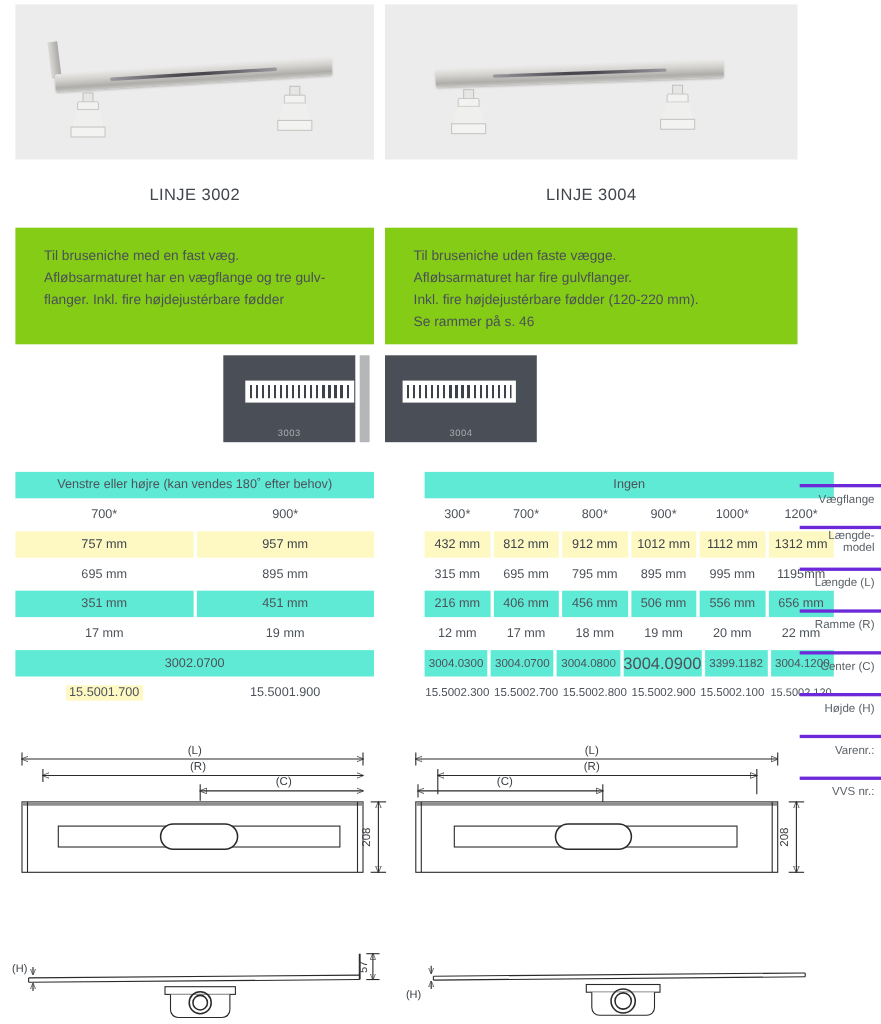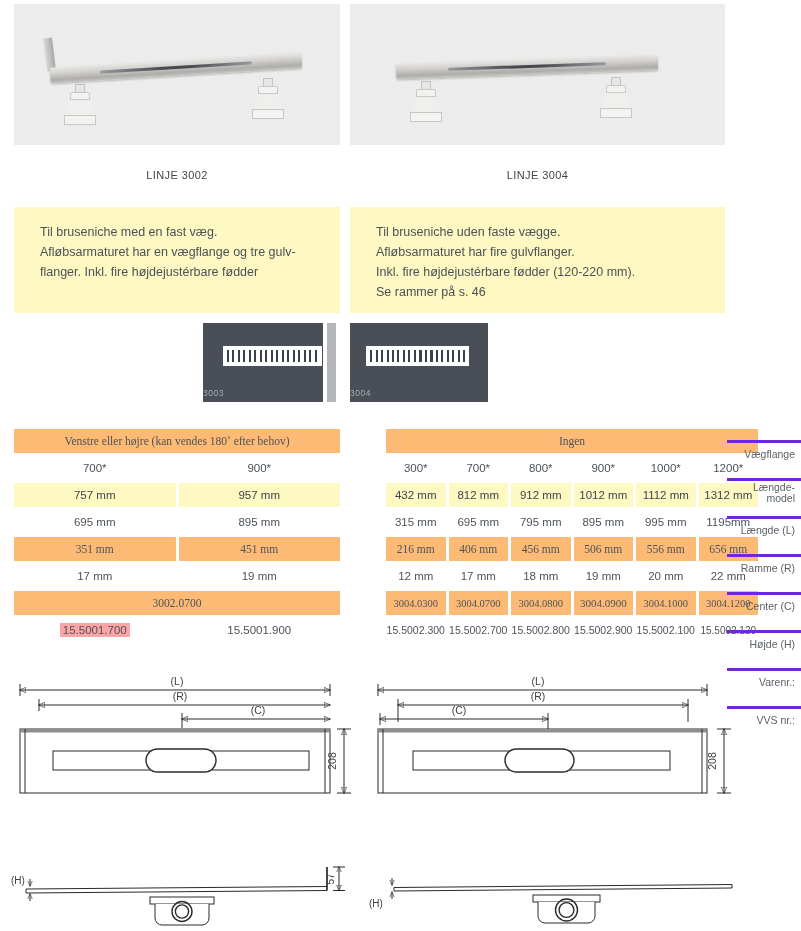--- a/index.html
+++ b/index.html
@@ -18,46 +18,46 @@
     background:linear-gradient(90deg,#9a99a0,#47474d 42%,#47474d 58%,#9a99a0);}
   .flange{position:absolute;width:9px;height:33px;transform:rotate(-7deg);
     background:linear-gradient(90deg,#dcdbd8,#a9a8a4);}
   .foot{position:absolute;width:30px;height:40px;}
   .foot .screw{position:absolute;left:11px;top:0;width:8px;height:9px;background:#e6e6e4;border:1px solid #c3c3c1;}
   .foot .collar{position:absolute;left:6px;top:8px;width:18px;height:8px;background:#f2f2f0;border:1px solid #c8c8c6;border-radius:2px;}
   .foot .body{position:absolute;left:1px;top:15px;width:28px;height:17px;background:#efefed;border:1px solid #c8c8c6;clip-path:polygon(18% 0,82% 0,100% 100%,0 100%);}
   .foot .base{position:absolute;left:0;top:31px;width:30px;height:8px;background:#f3f3f1;border:1px solid #c6c6c4;}
   
   .p-title{position:absolute;top:169px;height:18px;text-align:center;
-    font-size:11px;letter-spacing:.4px;color:#41464c;}
+    font-size:15px;letter-spacing:.4px;color:#41464c;}
   .p-title.left{left:14px;width:326px;}
   .p-title.right{left:350px;width:375px;}
   
-  .desc{position:absolute;top:207px;height:106px;background:#fef9c3;box-sizing:border-box;
+  .desc{position:absolute;top:207px;height:106px;background:#84cc16;box-sizing:border-box;
     padding:15px 20px 0 26px;font-size:12.5px;line-height:20px;color:#4b5157;}
   .desc.left{left:14px;width:326px;}
   .desc.right{left:350px;width:375px;}
   
   .thumb{position:absolute;top:323px;height:79px;background:#4a4f57;}
   .thumb .strip{position:absolute;top:23px;height:20px;background:#ffffff;}
   .thumb .ticks{position:absolute;left:4px;right:4px;top:4px;bottom:4px;
     background:repeating-linear-gradient(90deg,#3d424a 0 2px,transparent 2px 5.5px);}
-  .thumb .t-label{position:absolute;left:0;right:0;bottom:4px;
+  .thumb .t-label{position:absolute;left:0;right:0;bottom:4px;text-align:center;
     font-size:8.5px;color:#a9adb2;letter-spacing:.5px;}
   .wallbar{position:absolute;top:323px;height:79px;width:9px;left:327px;background:#b4b6b8;}
   
   .tbl{position:absolute;top:429px;}
   .tbl.left{left:14px;width:326px;}
   .tbl.right{left:350px;width:372px;margin-left:36px;}
   .t-row{display:flex;gap:3px;height:24px;margin-bottom:3px;}
   .cell{flex:1;display:flex;align-items:center;justify-content:center;
     font-size:11.5px;color:#4d535a;white-space:nowrap;}
-  .cell.grey{background:#fdba74;font-family:Liberation Serif, serif;}
+  .cell.grey{background:#5eead4;}
   .cell.blue{background:#fef9c3;color:#3e444b;}
-  .sel{background:#fca5a5;padding:1px 3px;}
+  .sel{background:#fef9c3;padding:1px 3px;}
   
   .labels{position:absolute;left:727px;top:429px;width:74px;}
   .lab{height:27px;box-sizing:border-box;border-top:3px solid #6d28d9;
     display:flex;flex-direction:column;align-items:flex-end;justify-content:center;
     padding-right:6px;font-size:10.5px;line-height:11.5px;color:#5b6167;text-align:right;margin-top:11px;}
   
   svg{position:absolute;overflow:visible;}
   svg line,svg rect,svg path,svg circle{stroke:#2a2a2a;stroke-width:1;fill:none;}
   svg text{fill:#3a3f45;font-size:10.5px;stroke:none;font-family:"Liberation Sans",sans-serif;}
   .band{fill:#8e8e8e;stroke:none;}
@@ -207,22 +207,22 @@
     <div class="cell">17 mm</div>
     <div class="cell">18 mm</div>
     <div class="cell">19 mm</div>
     <div class="cell">20 mm</div>
     <div class="cell">22 mm</div>
   </div>
   <div class="t-row">
     <div class="cell grey" style="font-size:10.5px">3004.0300</div>
     <div class="cell grey" style="font-size:10.5px">3004.0700</div>
     <div class="cell grey" style="font-size:10.5px">3004.0800</div>
-    <div class="cell grey" style="font-size:11px">3004.0900</div>
-    <div class="cell grey" style="font-size:10.5px">3004.1000</div>
+    <div class="cell grey" style="font-size:15px">3004.0900</div>
+    <div class="cell grey" style="font-size:10.5px">3399.1182</div>
     <div class="cell grey" style="font-size:10.5px">3004.1200</div>
   </div>
   <div class="t-row">
     <div class="cell" style="font-size:10.5px">15.5002.300</div>
     <div class="cell" style="font-size:10.5px">15.5002.700</div>
     <div class="cell" style="font-size:10.5px">15.5002.800</div>
     <div class="cell" style="font-size:10.5px">15.5002.900</div>
     <div class="cell" style="font-size:10.5px">15.5002.100</div>
     <div class="cell" style="font-size:10px">15.5002.120</div>
   </div>

